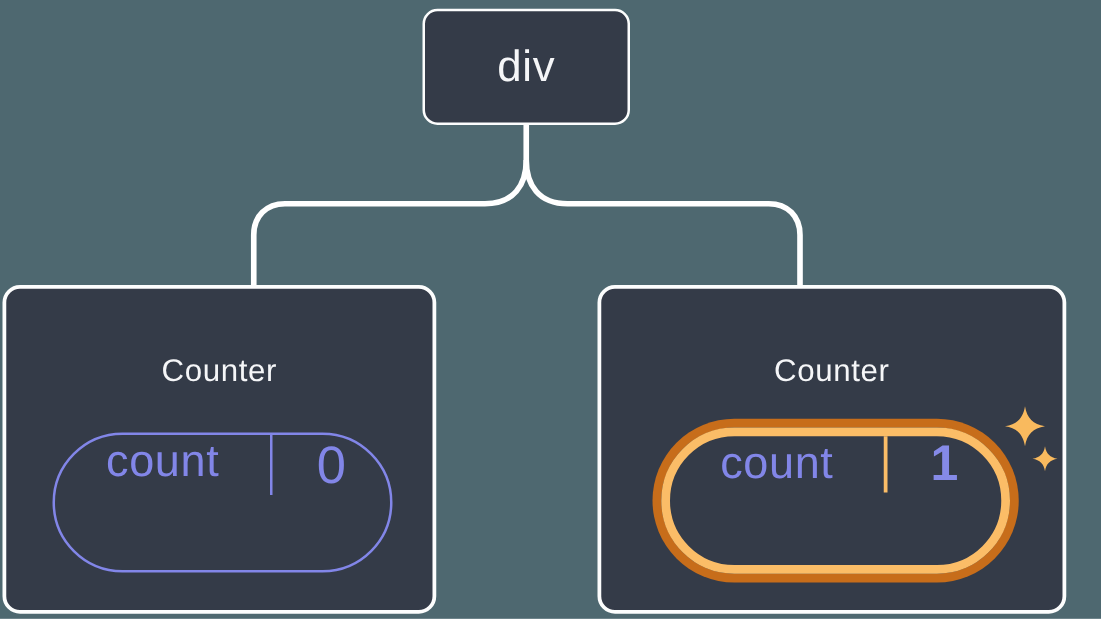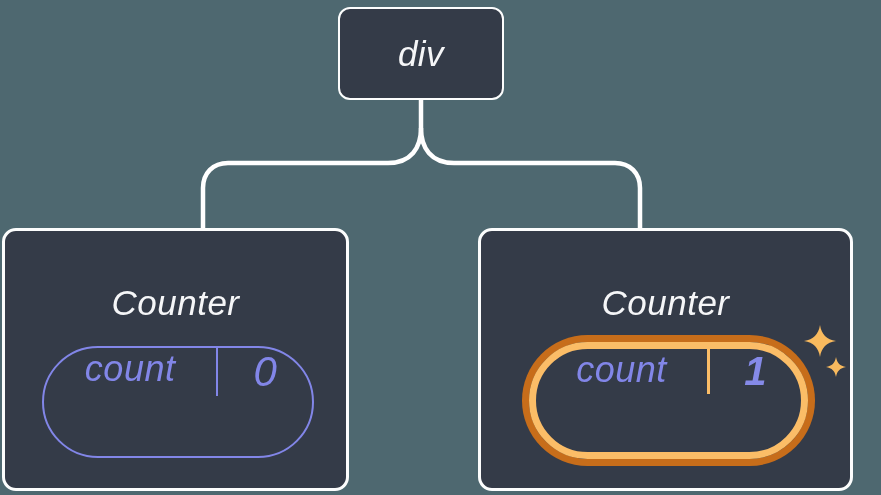--- a/index.html
+++ b/index.html
@@ -17,21 +17,20 @@
   .connectors {
     position: absolute;
     left: 0; top: 0;
     z-index: 0;
   }
   .node {
     position: absolute;
     background: #343b48;
     border: 3px solid #fcfdfd;
     z-index: 1;
-    font-style: italic;
   }
   .node-root {
     left: 338px; top: 7px;
     width: 166px; height: 93px;
     border-radius: 12px;
     border-width: 2.5px;
     display: flex;
     align-items: center;
     justify-content: center;
   }
@@ -46,21 +45,21 @@
     border-radius: 14px;
   }
   .node-counter.left  { left: 2px;   width: 347px; }
   .node-counter.right { left: 478px; width: 375px; }
   .node-title {
     position: absolute;
     left: 0; right: 0;
     top: 52px;
     text-align: center;
     color: #f5f6f8;
-    font-size: 35px;
+    font-size: 25px;
     letter-spacing: 0.5px;
   }
   
   .state-pill {
     position: absolute;
     left: 37px; top: 115px;
     width: 272px; height: 112px;
     border: 2px solid #8286e8;
     border-radius: 999px;
     display: flex;

